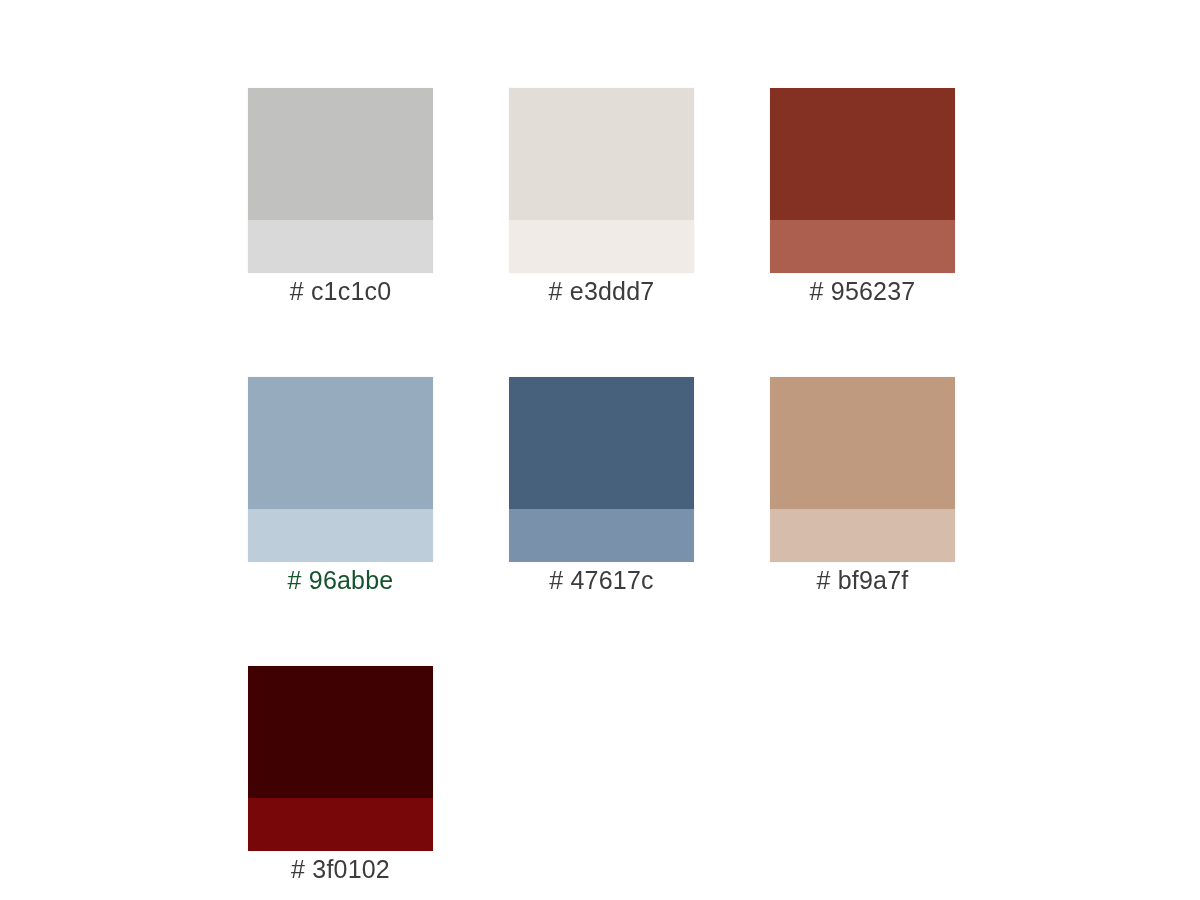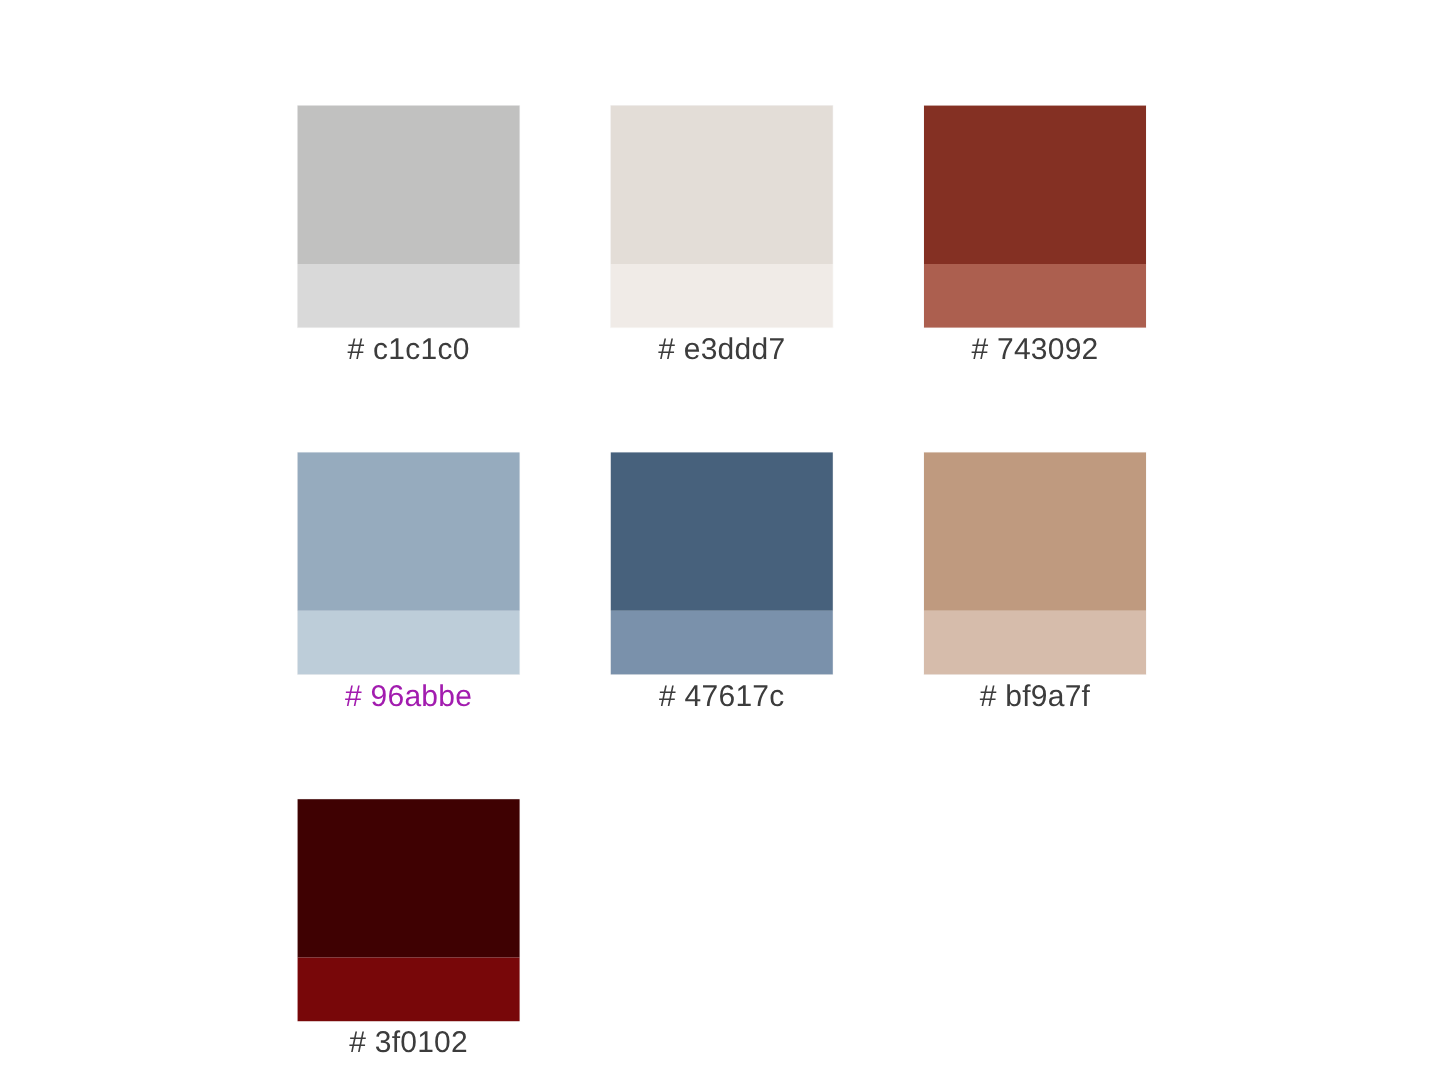--- a/index.html
+++ b/index.html
@@ -89,29 +89,29 @@
         <div class="swatch-tint" style="background-color: rgb(240, 235, 231);"></div>
       </div>
       <div class="swatch-label" style="color: rgb(60, 60, 60);"># e3ddd7</div>
     </div>
 
     <div class="swatch-cell">
       <div class="swatch-chip">
         <div class="swatch-main" style="background-color: rgb(132, 48, 35);"></div>
         <div class="swatch-tint" style="background-color: rgb(172, 95, 79);"></div>
       </div>
-      <div class="swatch-label" style="color: rgb(60, 60, 60);"># 743092</div>
+      <div class="swatch-label" style="color: rgb(60, 60, 60);"># 956237</div>
     </div>
 
     <div class="swatch-cell">
       <div class="swatch-chip">
         <div class="swatch-main" style="background-color: rgb(150, 171, 190);"></div>
         <div class="swatch-tint" style="background-color: rgb(189, 205, 217);"></div>
       </div>
-      <div class="swatch-label" style="color: #a21caf;"># 96abbe</div>
+      <div class="swatch-label" style="color: #14532d;"># 96abbe</div>
     </div>
 
 
 
     <div class="swatch-cell">
       <div class="swatch-chip">
         <div class="swatch-main" style="background-color: rgb(71, 97, 124);"></div>
         <div class="swatch-tint" style="background-color: rgb(122, 145, 171);"></div>
       </div>
       <div class="swatch-label" style="color: rgb(60, 60, 60);"># 47617c</div>

